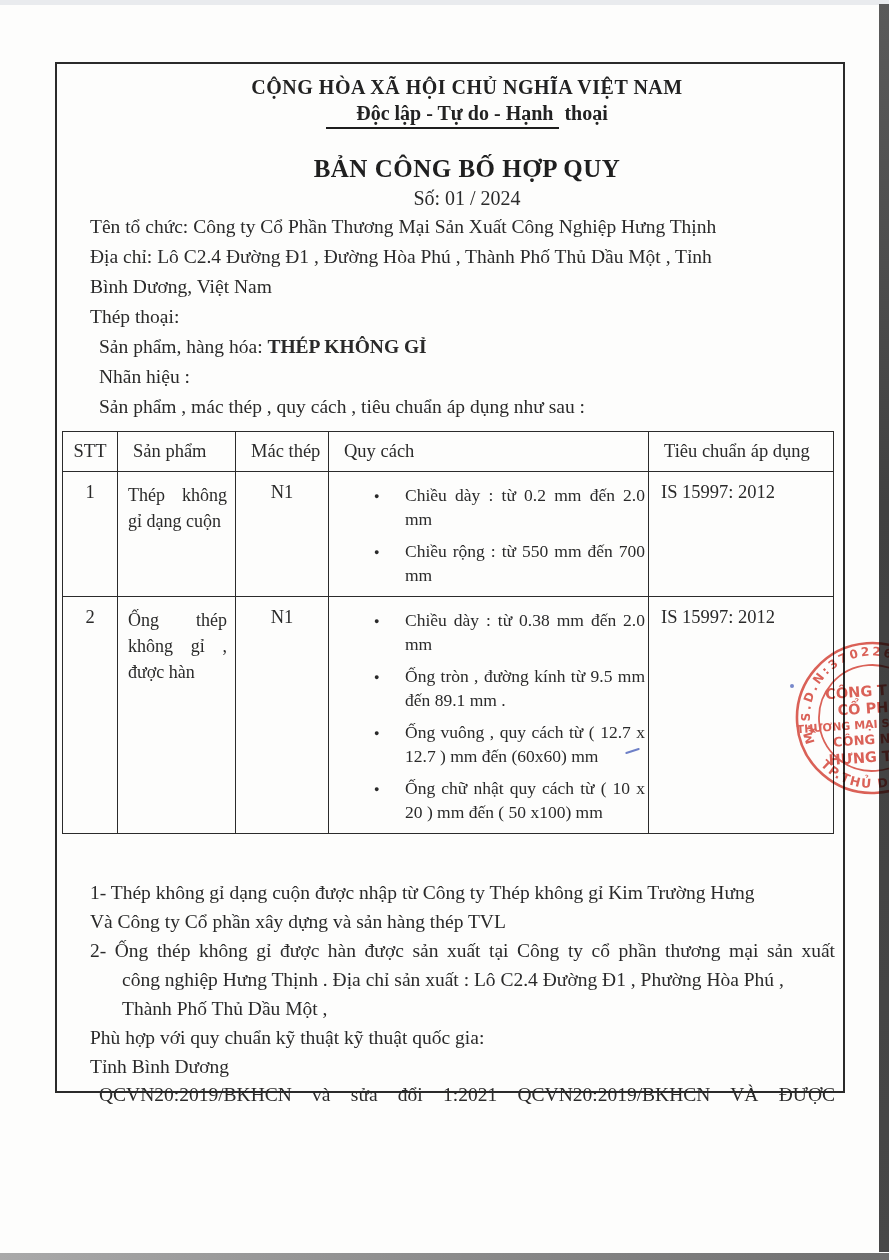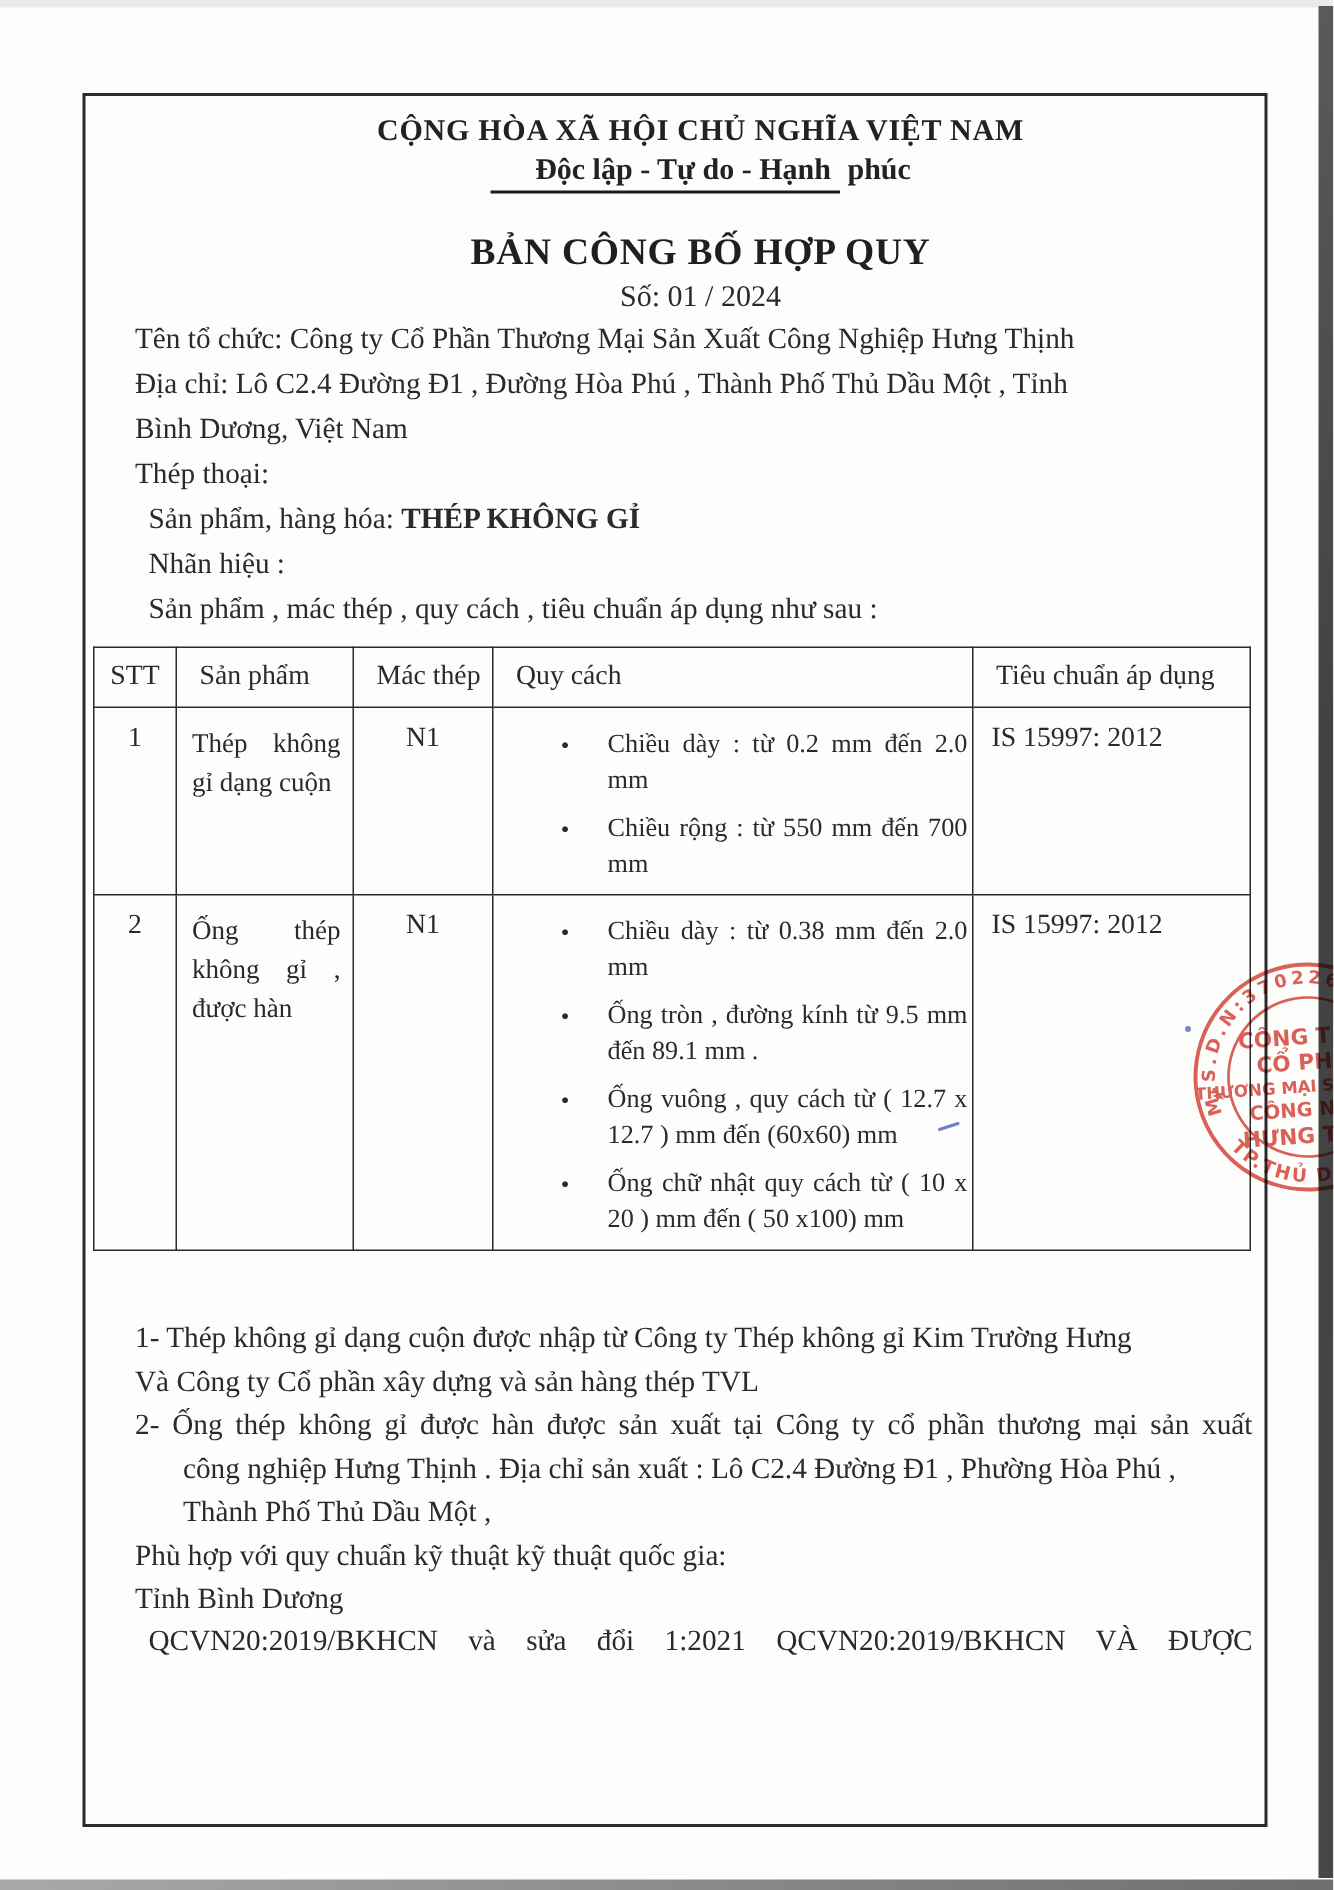--- a/index.html
+++ b/index.html
@@ -13,21 +13,21 @@
   .strip-right{position:absolute;top:4px;right:0;width:10px;height:1248px;
     background:linear-gradient(to bottom,#5a5a5a,#414141 40%,#474747);}
   .band-bottom{position:absolute;bottom:0;left:0;width:100%;height:7px;
     background:linear-gradient(to right,#a9a9a9,#6e6e6e);}
   .pen-dash{position:absolute;left:625px;top:750px;width:15px;height:2px;
     background:#3d55b5;transform:rotate(-18deg);opacity:.75;border-radius:2px;}
   .pen-dot{position:absolute;left:790px;top:684px;width:4px;height:4px;
     background:#3d55b5;border-radius:50%;opacity:.7;}
 
   
-  .frame{position:absolute;left:55px;top:62px;width:790px;height:1156px;
+  .frame{position:absolute;left:55px;top:62px;width:790px;height:1031px;
     border:2px solid #2b2b2b;box-sizing:border-box;}
 
   .head{ text-align:center;margin-top:12px;transform:translateX(17px);}
   .nat-line1{font-size:20px;font-weight:bold;letter-spacing:.5px;color:#222;}
   .motto-line{margin-top:3px;font-size:20px;font-weight:bold;color:#222;}
   .motto-underlined{display:inline-block;border-bottom:2.5px solid #1d1d1d;
     padding:0 6px 2px 30px;}
   .doc-title{margin:26px 0 0 0;font-size:25px;font-weight:bold;letter-spacing:.5px;
     color:#1f1f1f;}
   .doc-number{margin-top:4px;font-size:20px;}
@@ -75,21 +75,21 @@
 <div class="screen">
 
   <div class="band-top"></div>
   <div class="strip-right"></div>
   <div class="band-bottom"></div>
 
   <div class="frame">
 
     <div class="head">
       <div class="nat-line1">CỘNG HÒA XÃ HỘI CHỦ NGHĨA VIỆT NAM</div>
-      <div class="motto-line"><span class="motto-underlined">Độc lập - Tự do - Hạnh</span><span> phúc</span></div>
+      <div class="motto-line"><span class="motto-underlined">Độc lập - Tự do - Hạnh</span><span> thoại</span></div>
       <div class="doc-title">BẢN CÔNG BỐ HỢP QUY</div>
       <div class="doc-number">Số: 01 / 2024</div>
     </div>
 
     <div class="info">
       <div>Tên tổ chức: Công ty Cổ Phần Thương Mại Sản Xuất Công Nghiệp Hưng Thịnh</div>
       <div>Địa chỉ: Lô C2.4 Đường Đ1 , Đường Hòa Phú , Thành Phố Thủ Dầu Một , Tỉnh</div>
       <div>Bình Dương, Việt Nam</div>
       <div>Thép thoại:</div>
       <div class="indent1"><span>Sản phẩm, hàng hóa: </span><span class="bold">THÉP KHÔNG GỈ</span></div>

